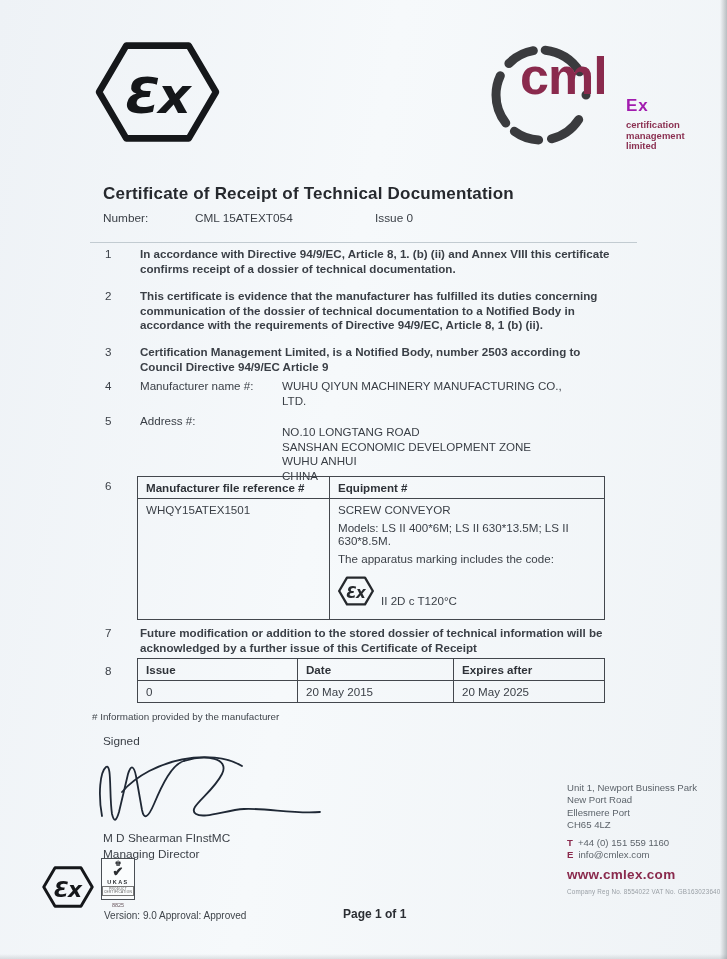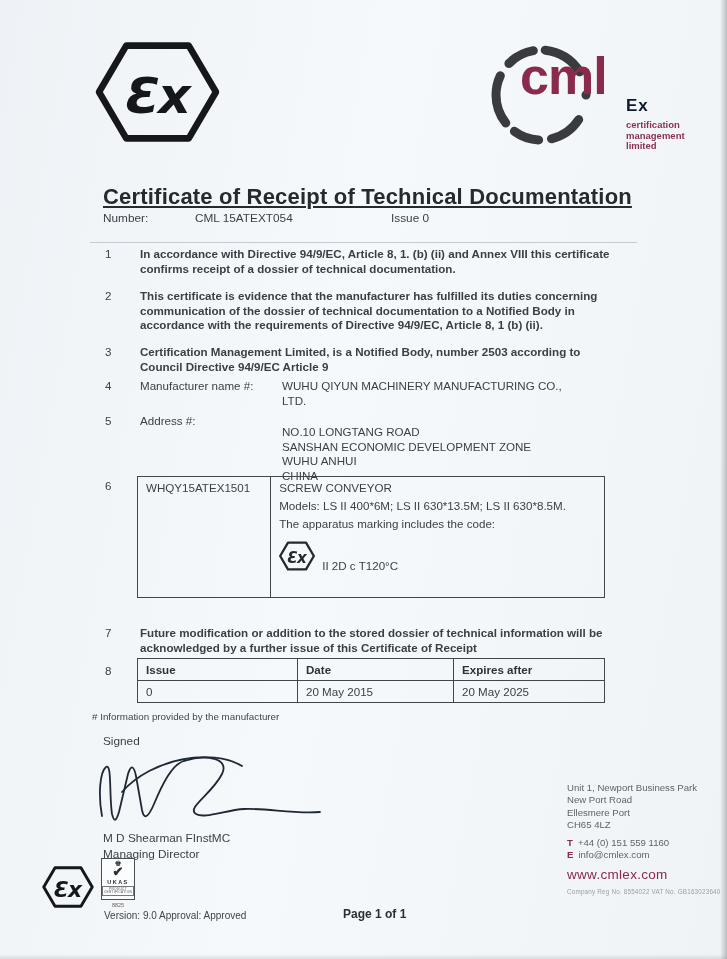--- a/index.html
+++ b/index.html
@@ -7,21 +7,21 @@
     width:727px;height:959px;position:relative;overflow:hidden;
     font-family:"Liberation Sans", sans-serif;color:#3a3f46;
     background:linear-gradient(100deg,#eef2f6 0%,#f6f9fb 45%,#eff3f6 100%);
   }
   .abs{position:absolute;}
   .edge-right{right:0;top:0;width:7px;height:100%;
     background:linear-gradient(to right,rgba(120,126,130,0),rgba(100,106,110,.40));}
   .edge-bottom{left:0;bottom:0;width:100%;height:5px;
     background:linear-gradient(to bottom,rgba(120,126,130,0),rgba(140,146,150,.25));}
 
-  .title{font-size:22px;font-weight:bold;color:#26292e;letter-spacing:.2px;text-decoration:underline;}
+  .title{font-size:17px;font-weight:bold;color:#26292e;letter-spacing:.2px;}
   .numrow span{font-size:11.8px;color:#3a3f46;text-align:right;}
   .ruleline{height:1px;background:#c2cbd1;}
 
   .clause{display:flex;font-size:11.6px;line-height:14.5px;}
   .clause .cnum{width:35px;flex:0 0 35px;}
   .clause .ctext{width:485px;font-weight:bold;}
 
   .lblrow{display:flex;font-size:11.6px;line-height:14.5px;}
   .lblrow .cnum{width:35px;flex:0 0 35px;}
   .lblrow .lbl{width:142px;flex:0 0 142px;}
@@ -48,26 +48,26 @@
   .ukas-sub{font-size:3.2px;letter-spacing:.3px;text-align:center;line-height:3.6px;
     border:0.5px solid #777;padding:0.5px 1px;margin-top:1px;color:#555;}
   .ukas-num{font-size:5.5px;color:#6b5a60;text-align:center;width:34px;margin-top:2px;}
 
   .verline{font-size:10px;color:#3f444a;}
   .pageno{font-size:12px;font-weight:bold;color:#2b2e33;}
 
   .contact{font-size:9.6px;line-height:12.3px;color:#5d646b;}
   .contact .tel{margin-top:6px;}
   .contact b.mk{color:#8a2a4d;font-weight:bold;margin-right:5px;}
-  .website{font-size:13.5px;font-weight:normal;color:#8a2a4d;letter-spacing:.3px;}
+  .website{font-size:13.5px;font-weight:bold;color:#8a2a4d;letter-spacing:.3px;}
   .reg{font-size:6.3px;color:#9aa0a6;letter-spacing:.2px;}
 
   .cml-word{font-size:52px;font-weight:bold;color:#8a2a4d;letter-spacing:-1px;
     line-height:52px;}
-  .cml-ex{font-size:17px;font-weight:bold;color:#0f172a;letter-spacing:1px;}
+  .cml-ex{font-size:17px;font-weight:bold;color:#a21caf;letter-spacing:1px;}
   .cml-lines{font-size:9.5px;font-weight:bold;color:#8b3152;line-height:10.5px;}
 </style>
 </head>
 <body>
 
 <div class="abs edge-right"></div>
 <div class="abs edge-bottom"></div>
 
 <div class="abs" style="left:95px;top:36px;">
   <svg width="125" height="112" viewBox="0 0 124 110">
@@ -87,21 +87,21 @@
     <div>management</div>
     <div>limited</div>
   </div>
 </div>
 
 <div class="abs title" style="left:103px;top:184px;">Certificate of Receipt of Technical Documentation</div>
 
 <div class="abs numrow" style="left:103px;top:211px;width:520px;">
   <span class="abs" style="left:0;">Number:</span>
   <span class="abs" style="left:92px;">CML 15ATEXT054</span>
-  <span class="abs" style="left:288px;">Issue 0</span>
+  <span class="abs" style="left:272px;">Issue 0</span>
 </div>
 <div class="abs ruleline" style="left:90px;top:242px;width:547px;"></div>
 
 <div class="abs clause" style="left:105px;top:247px;">
   <span class="cnum">1</span>
   <span class="ctext">In accordance with Directive 94/9/EC, Article 8, 1. (b) (ii) and Annex VIII this certificate confirms receipt of a dossier of technical documentation.</span>
 </div>
 <div class="abs clause" style="left:105px;top:289px;">
   <span class="cnum">2</span>
   <span class="ctext">This certificate is evidence that the manufacturer has fulfilled its duties concerning communication of the dossier of technical documentation to a Notified Body in accordance with the requirements of Directive 94/9/EC, Article 8, 1 (b) (ii).</span>
@@ -124,20 +124,24 @@
     <div>NO.10 LONGTANG ROAD</div>
     <div>SANSHAN ECONOMIC DEVELOPMENT ZONE</div>
     <div>WUHU ANHUI</div>
     <div>CHINA</div>
   </span>
 </div>
 
 <span class="abs" style="left:105px;top:479px;font-size:11.6px;">6</span>
 <table class="doc abs" style="left:137px;top:476px;width:468px;">
   <tbody>
+      <tr>
+    <th style="width:175px;">Manufacturer file reference #</th>
+    <th>Equipment #</th>
+  </tr>
   <tr>
     <td style="height:112px;">WHQY15ATEX1501</td>
     <td>
       <div>SCREW CONVEYOR</div>
       <div class="eq-gap">Models: LS II 400*6M; LS II 630*13.5M; LS II 630*8.5M.</div>
       <div class="eq-gap">The apparatus marking includes the code:</div>
       <div class="markrow">
         <svg width="36" height="32" viewBox="0 0 124 110">
           <polygon points="4,55 31,9 93,9 120,55 93,101 31,101" fill="none" stroke="#26292d" stroke-width="8" stroke-linejoin="round"></polygon>
           <text x="28" y="78" font-size="52" font-style="italic" font-weight="bold" font-family="DejaVu Sans, sans-serif" fill="#26292d" letter-spacing="-2">Ɛx</text>

